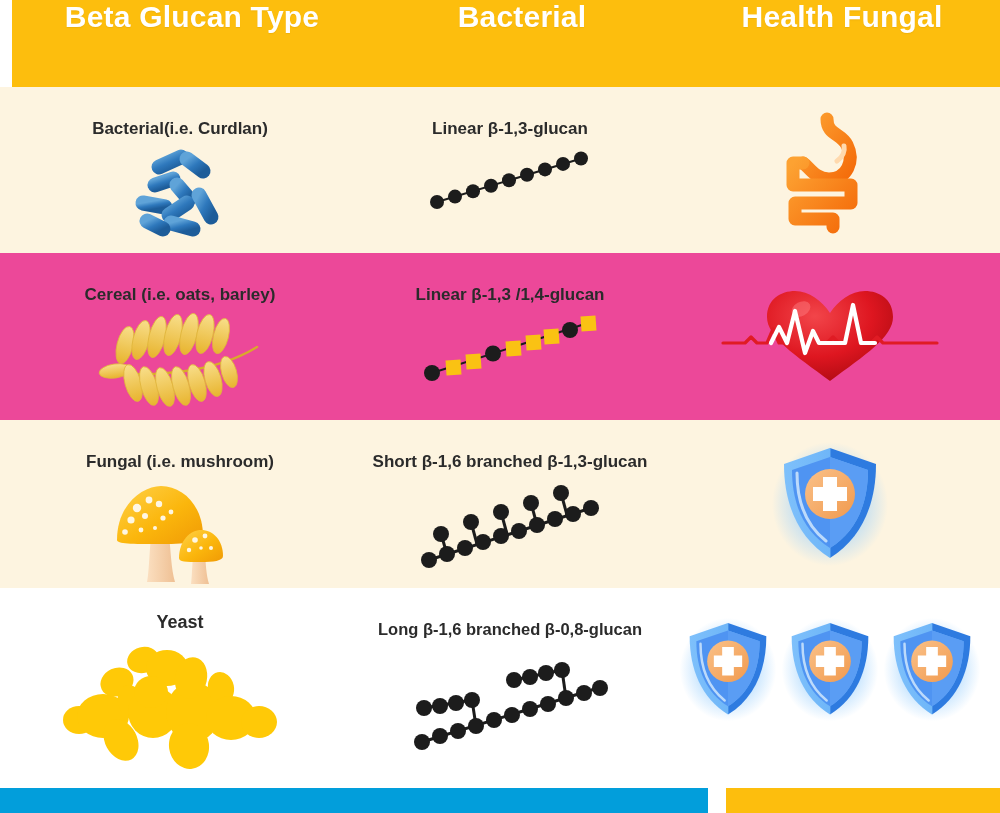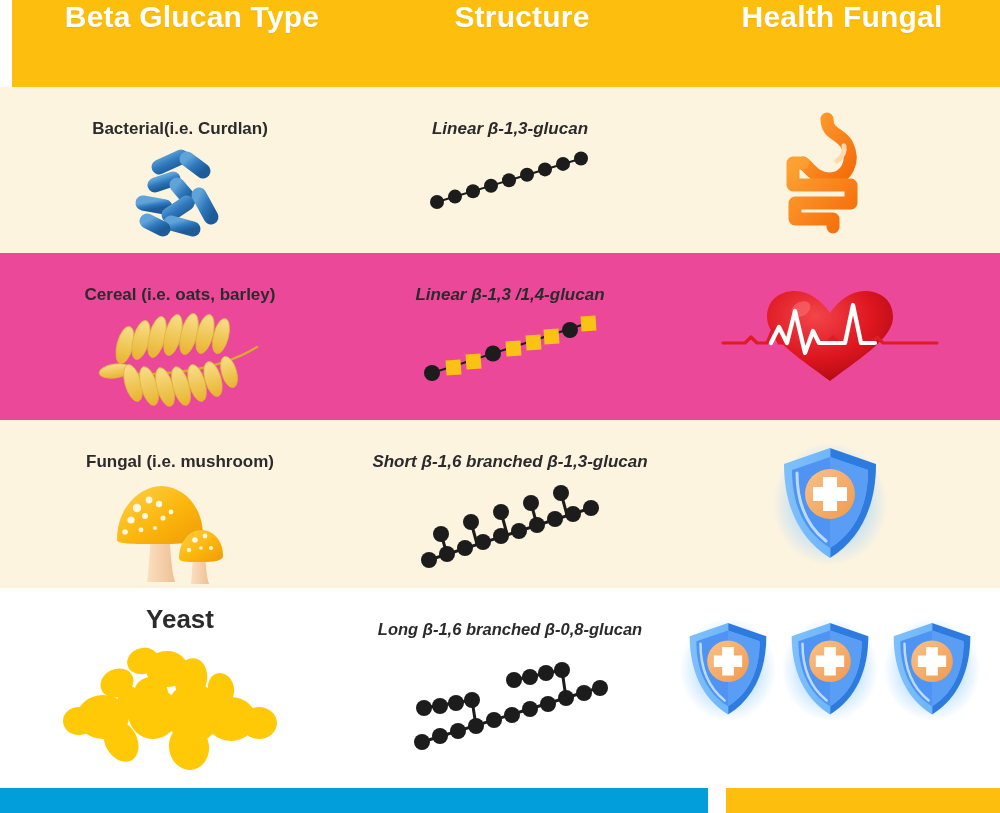--- a/index.html
+++ b/index.html
@@ -56,34 +56,34 @@
   .row.white { background: #FFFFFF; }
 
   .cell {
     position: relative;
     height: 100%;
     display: flex;
     flex-direction: column;
     align-items: center;
   }
   .cell.a { width: 360px; }
-  .cell.b { width: 300px; font-style: italic; }
+  .cell.b { width: 300px; }
   .cell.c { width: 340px; }
 
   .cell-label {
     color: #2b2b2b;
     font-size: 17px;
     font-weight: bold;
     text-align: center;
     line-height: 1.2;
     white-space: nowrap;
   }
   .label-a { margin-top: 32px; }
   .label-b { margin-top: 32px; }
-  .label-yeast { font-size: 26px; margin-top: 16px; }
+  .label-yeast { font-size: 18px; margin-top: 24px; }
   .label-b-long { font-size: 16.5px; }
 
   .art {
     margin-top: 6px;
     display: flex;
     justify-content: center;
     align-items: center;
   }
 
   
@@ -97,21 +97,21 @@
 
   svg { display: block; overflow: visible; }
 </style>
 </head>
 <body>
 
 <div id="infographic">
 
   <div class="header-band" style="background: rgb(253, 190, 13);">
     <div class="header-cell col-a">Beta Glucan Type</div>
-    <div class="header-cell col-b">Structure</div>
+    <div class="header-cell col-b">Bacterial</div>
     <div class="header-cell col-c">Health Fungal</div>
   </div>
 
   <div class="row cream" style="top: 87px; height: 166px; background: rgb(253, 244, 224);">
 
     <div class="cell a">
       <div class="cell-label label-a">Bacterial(i.e. Curdlan)</div>
       <div class="art">
         <svg width="110" height="95" viewBox="0 0 110 95">
           <defs>

